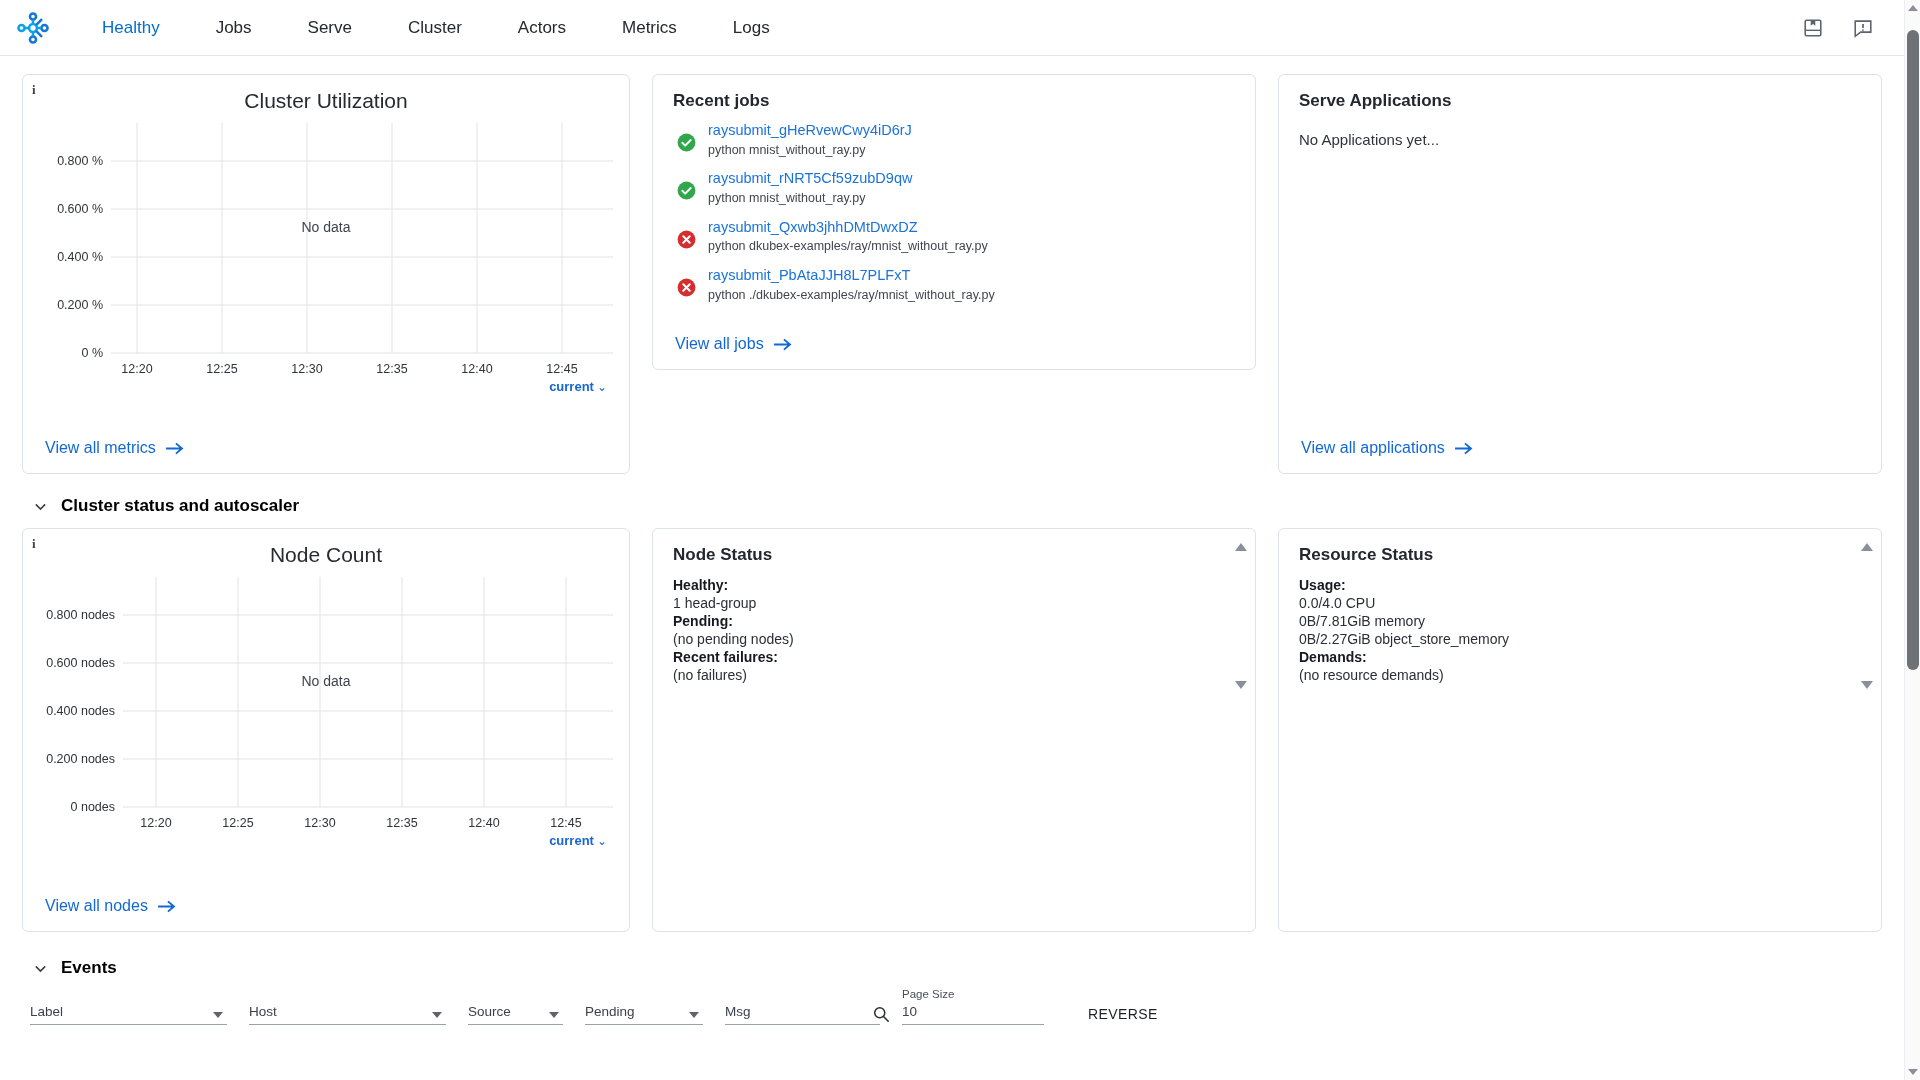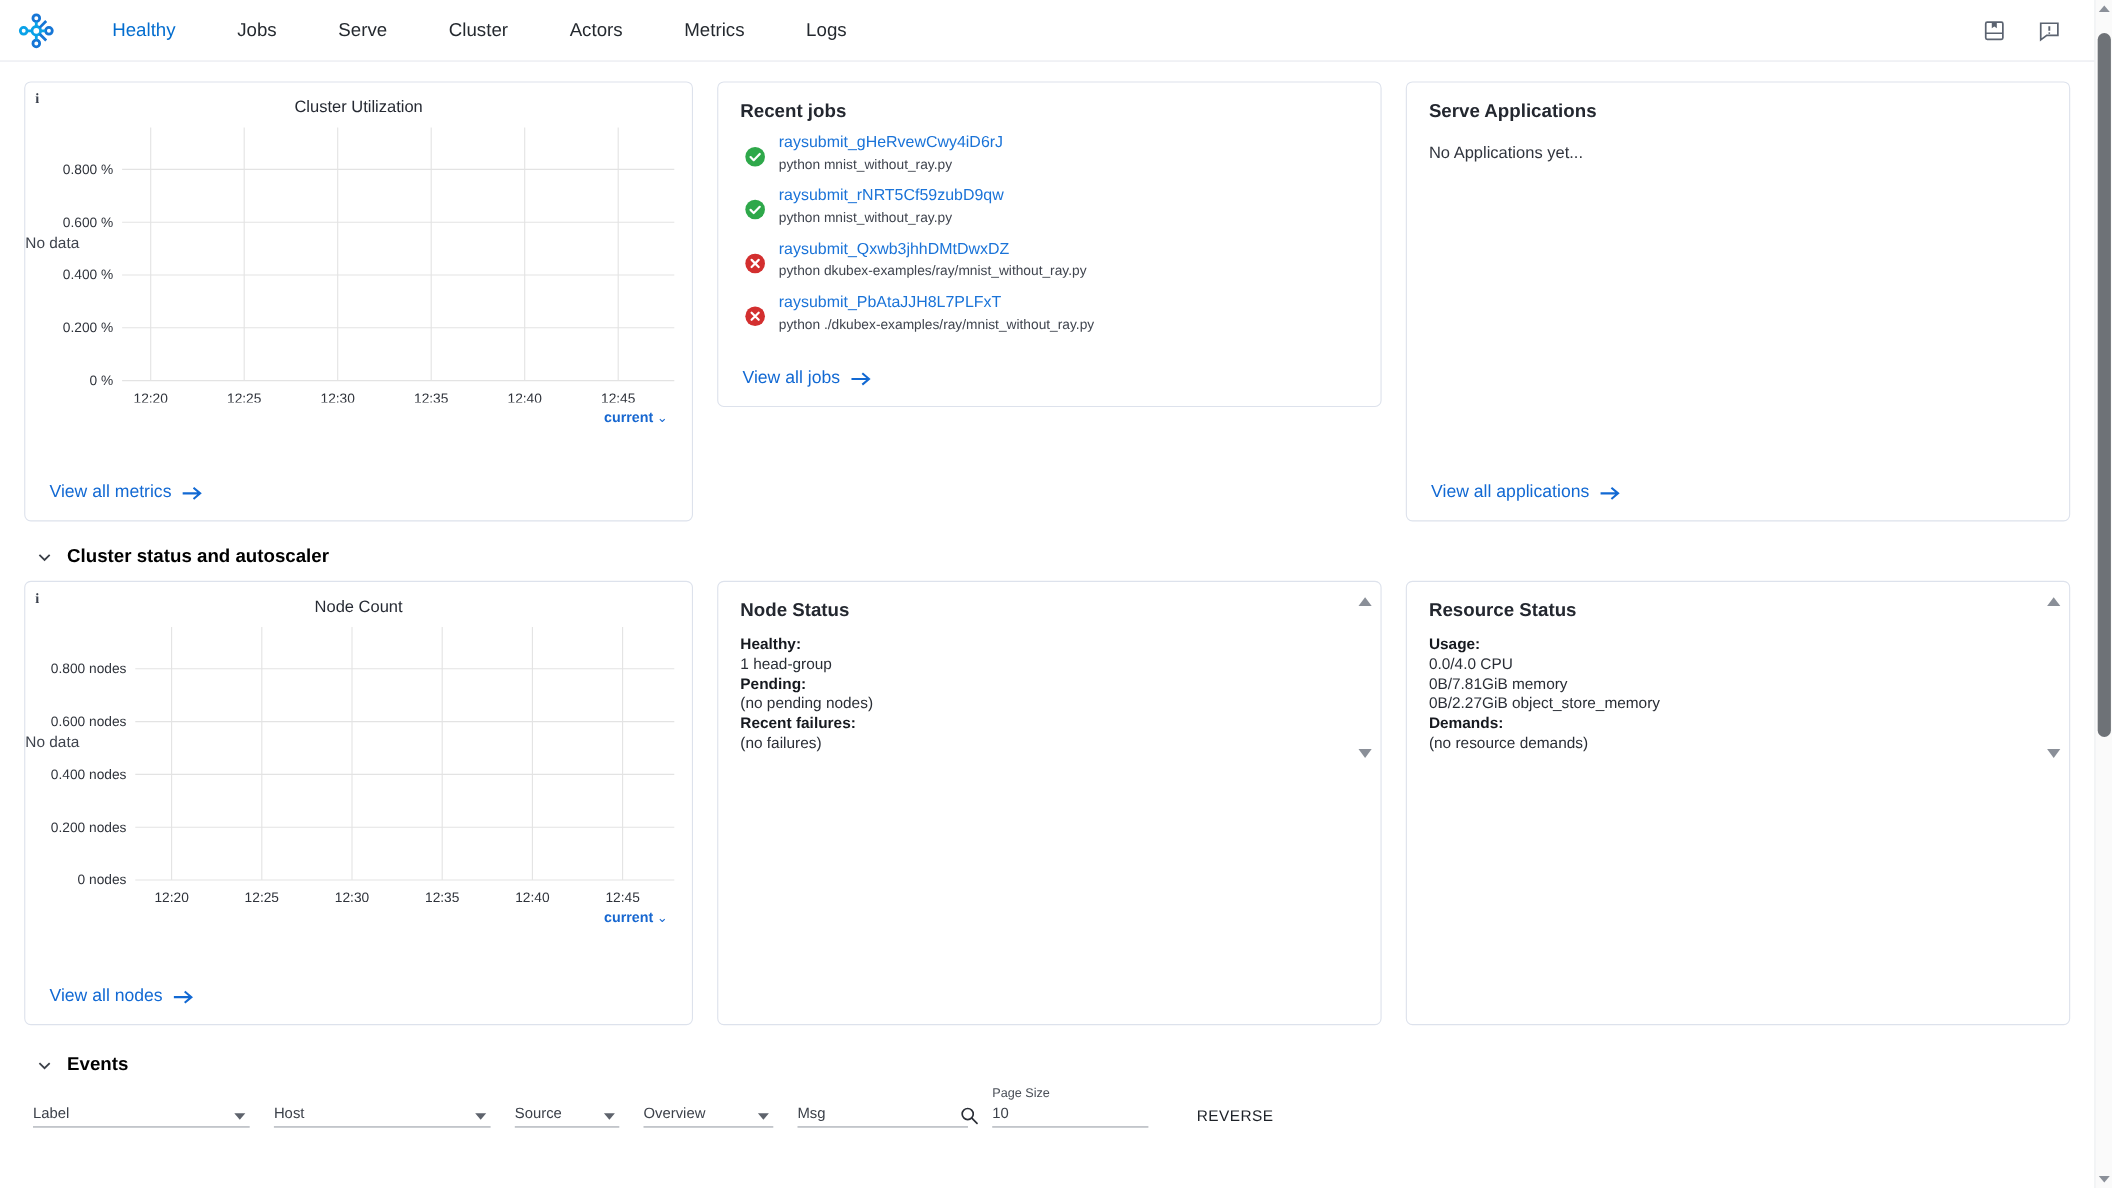--- a/index.html
+++ b/index.html
@@ -68,29 +68,30 @@
   .info-i {
     position: absolute; top: 8px; left: 9px;
     font-family: "Liberation Serif", serif;
     font-weight: bold; font-style: normal;
     font-size: 13px; color: #3c424e;
     line-height: 1;
     cursor: pointer;
   }
   .chart-head {
     text-align: center;
-    font-size: 15px;
+    font-size: 21px;
     color: #262a33;
     padding-top: 14px;
   }
   .chart-area { position: relative; margin: 10px 0 0 0; height: 250px; }
   .chart-svg { display: block; }
   .nodata {
     position: absolute; left: 0; right: 0;
     top: 96px;
+    text-align: center;
     font-size: 14px; color: #3e434d;
     pointer-events: none;
   }
   .current-link {
     text-align: right;
     padding: 6px 22px 0 0;
     font-size: 13px; font-weight: bold; color: #1767d0;
     cursor: pointer;
   }
   .current-link .chev { font-weight: normal; font-size: 12px; margin-left: 3px; }
@@ -477,21 +478,21 @@
       <div class="underline"></div>
     </div>
 
     <div class="field source-f">
       <span class="fl">Source</span>
       <span class="caret"></span>
       <div class="underline"></div>
     </div>
 
     <div class="field sev-f">
-      <span class="fl">Overview</span>
+      <span class="fl">Pending</span>
       <span class="caret"></span>
       <div class="underline"></div>
     </div>
 
     <div class="field msg-f">
       <span class="fl">Msg</span>
       <span class="search-ic">
         <svg viewBox="0 0 20 20" fill="none" stroke="#2a2e36" stroke-width="1.7">
           <circle cx="8.6" cy="8.6" r="5.6"></circle>
             <path d="M12.8 12.8L18 18" stroke-linecap="round"></path>

